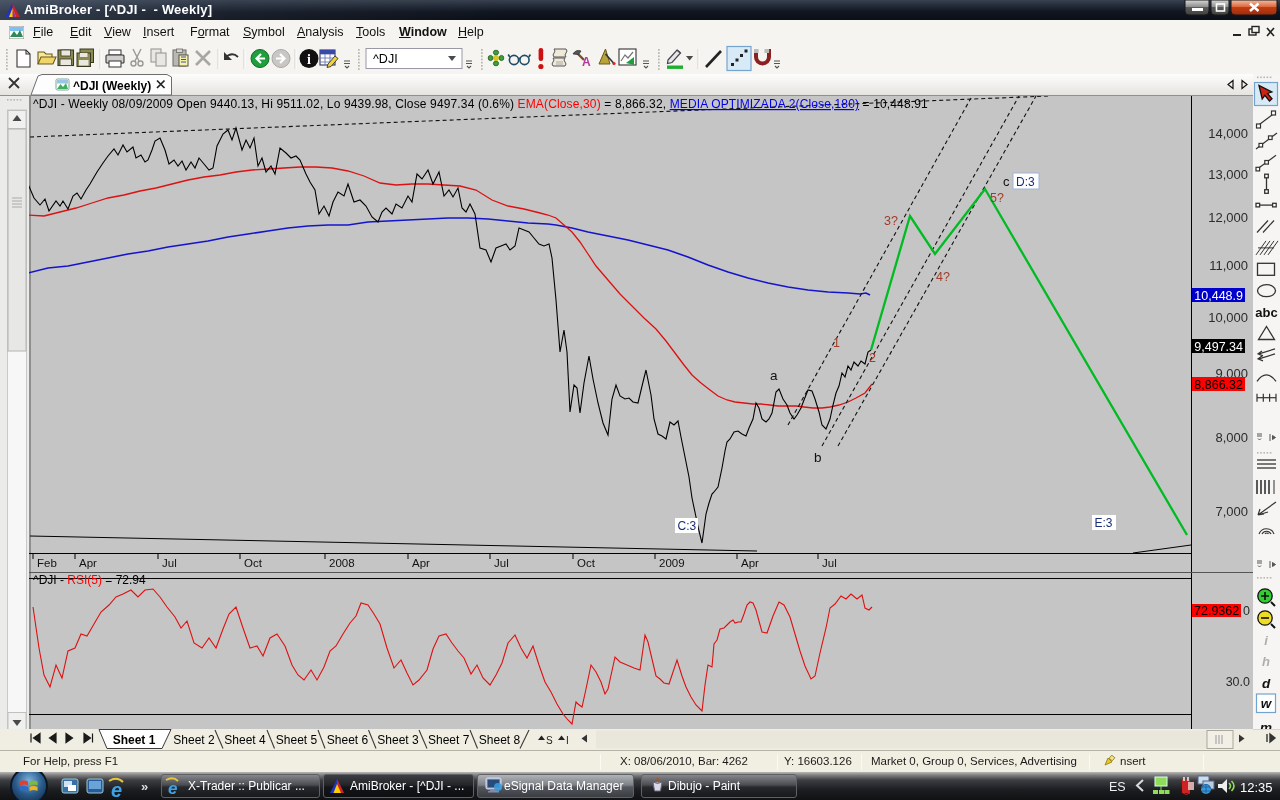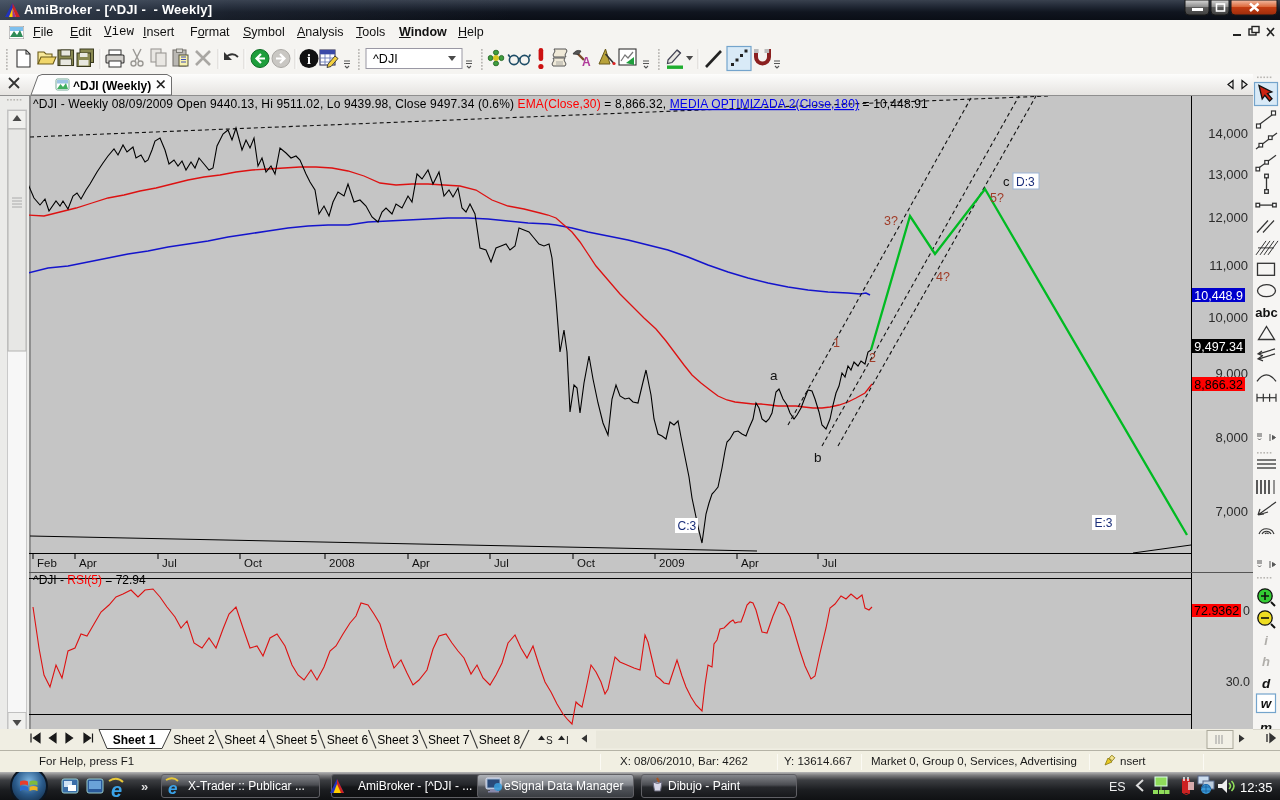--- a/index.html
+++ b/index.html
@@ -74,21 +74,21 @@
   </div>
 
   <div id="menubar" class="abs">
     <svg class="abs" style="left:9px;top:6px;" width="15" height="13" viewBox="0 0 15 13">
       <rect x="0" y="0" width="15" height="13" fill="#fff" stroke="#888"></rect>
       <rect x="1" y="1" width="13" height="4" fill="#7ec0ee"></rect>
       <polygon points="1,11 5,5 8,9 11,4 14,11" fill="#2e8b57"></polygon>
     </svg>
     <span class="mi" style="left:33px;"><u>F</u>ile</span>
     <span class="mi" style="left:70px;"><u>E</u>dit</span>
-    <span class="mi" style="left:104px;font-family:Liberation Mono, monospace;"><u>V</u>iew</span>
+    <span class="mi" style="left:104px;"><u>V</u>iew</span>
     <span class="mi" style="left:143px;"><u>I</u>nsert</span>
     <span class="mi" style="left:190px;">F<u>o</u>rmat</span>
     <span class="mi" style="left:243px;text-align:center;"><u>S</u>ymbol</span>
     <span class="mi" style="left:297px;"><u>A</u>nalysis</span>
     <span class="mi" style="left:356px;"><u>T</u>ools</span>
     <span class="mi" style="left:399px;font-weight:bold;"><u>W</u>indow</span>
     <span class="mi" style="left:458px;"><u>H</u>elp</span>
 
     <svg class="abs" style="left:1232px;top:5px;" width="46" height="14" viewBox="0 0 46 14">
       <rect x="1" y="9" width="8" height="2" fill="#222"></rect>
@@ -542,41 +542,41 @@
         <line x1="1219" y1="735" x2="1219" y2="744"></line>
         <line x1="1222" y1="735" x2="1222" y2="744"></line>
       </g>
 <path d="M1239 734.5 l5.5 4 -5.5 4 z" fill="#333"></path>
 <g stroke="#333" stroke-width="1.4" fill="none">
         <path d="M1267 734 v8 M1270 734 l5 4 -5 4 z" fill="#333"></path>
       </g>
 </svg>
 
   <div id="statusbar" class="abs">
-    <span style="left:23px;padding-left:16px;">For Help, press F1</span>
+    <span style="left:7px;padding-left:16px;">For Help, press F1</span>
     <span style="left:620px;">X: 08/06/2010, Bar: 4262</span>
-    <span style="left:784px;">Y: 13614.667</span>
+    <span style="left:784px;">Y: 16603.126</span>
     <span style="left:871px;">Market 0, Group 0, Services, Advertising</span>
     <span style="left:1120px;">nsert</span>
     <div class="sdiv" style="left:600px;"></div>
     <div class="sdiv" style="left:777px;"></div>
     <div class="sdiv" style="left:861px;"></div>
     <div class="sdiv" style="left:1089px;"></div>
     <div class="sdiv" style="left:1203px;"></div>
     <svg class="abs" style="left:1104px;top:4px;" width="12" height="12" viewBox="0 0 12 12">
       <polygon points="1,10 4,3 8,7" fill="#e8c820" stroke="#8a7a10" stroke-width="0.8"></polygon>
       <rect x="6" y="1" width="4" height="4" fill="#f5e590" stroke="#8a7a10" stroke-width="0.8" transform="rotate(40 8 3)"></rect>
     </svg>
   </div>
 
   <div id="taskbar" class="abs">
     <div class="tbtn" style="left:161px;width:159px;">
         <span class="cap">X-Trader :: Publicar ...</span>
       </div>
-    <div class="tbtn" style="left:331px;width:151px;background:linear-gradient(180deg,#3c3e43 0%,#232529 45%,#141518 55%,#0e0f11 100%);">
+    <div class="tbtn" style="left:323px;width:151px;background:linear-gradient(180deg,#3c3e43 0%,#232529 45%,#141518 55%,#0e0f11 100%);">
         <span class="cap">AmiBroker - [^DJI - ...</span>
       </div>
     <div class="tbtn" style="left:477px;width:157px;background:linear-gradient(180deg,#b0b3b8 0%,#7e8187 45%,#54575d 55%,#3a3d42 100%);">
         <span class="cap">eSignal Data Manager</span>
       </div>
     <div class="tbtn" style="left:641px;width:156px;">
         <span class="cap">Dibujo - Paint</span>
       </div>
   </div>
   <svg id="tasksvg" class="abs" style="left:0;top:772px;" width="1280" height="28" viewBox="0 772 1280 28">

